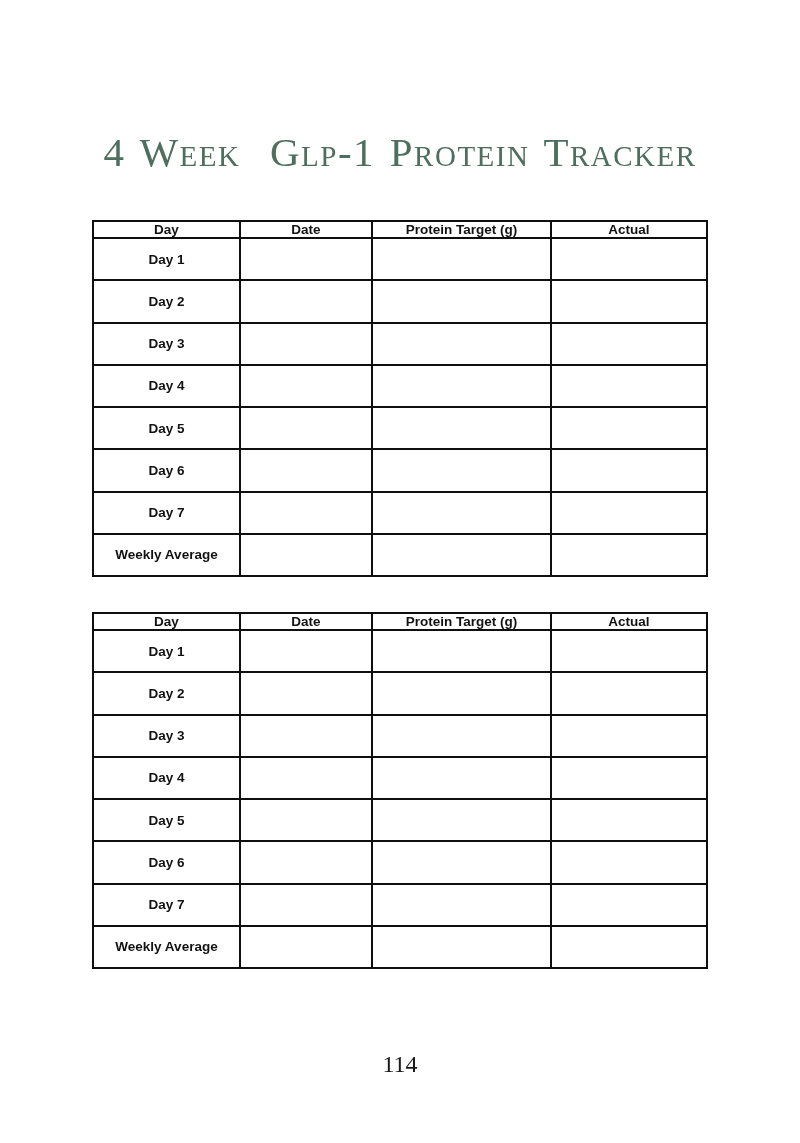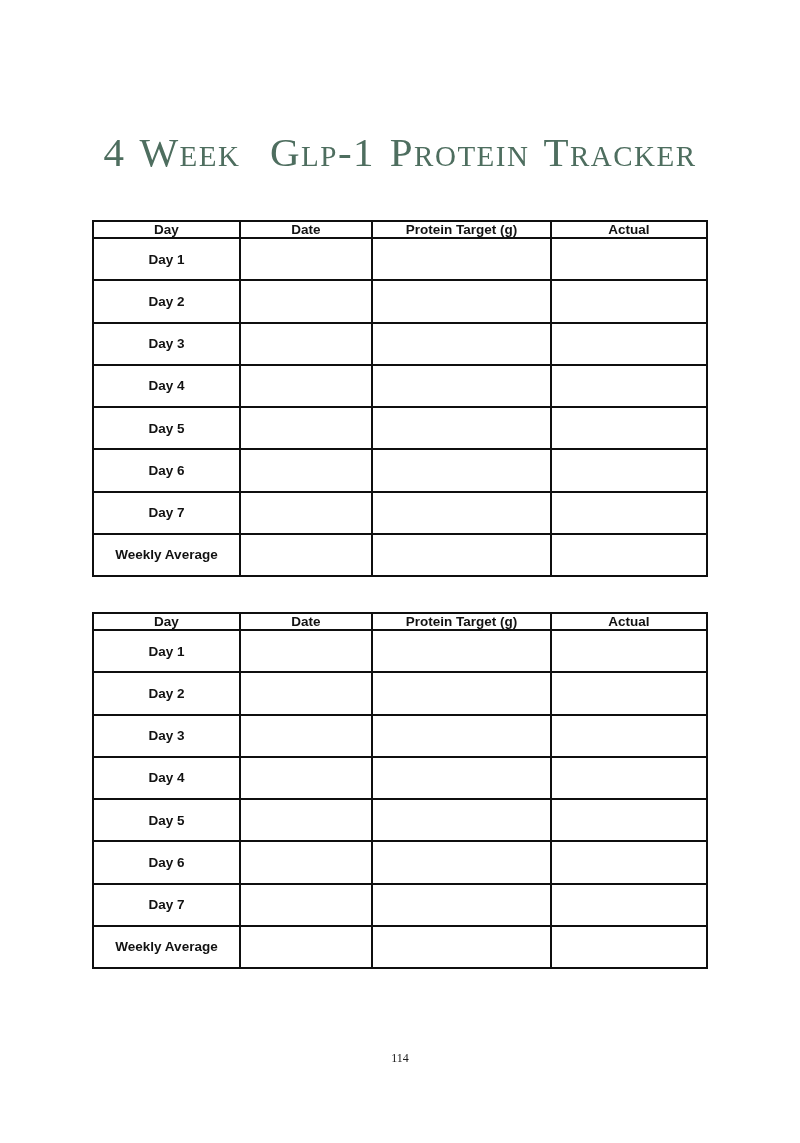--- a/index.html
+++ b/index.html
@@ -49,21 +49,21 @@
     font-size:13.5px;
     color:var(--text);
     padding:0;
     overflow:hidden;
   }
   .pagenum{
     position:absolute;
     top:1051px;left:0;right:0;
     text-align:center;
     font-family:"Liberation Serif", serif;
-    font-size:12px;
+    font-size:24px;
     color:#1a1a1a;
   }
 </style>
 </head>
 <body>
 
 <div class="page">
 
   <h1 class="title">4 Week  Glp-1 Protein Tracker</h1>
 

